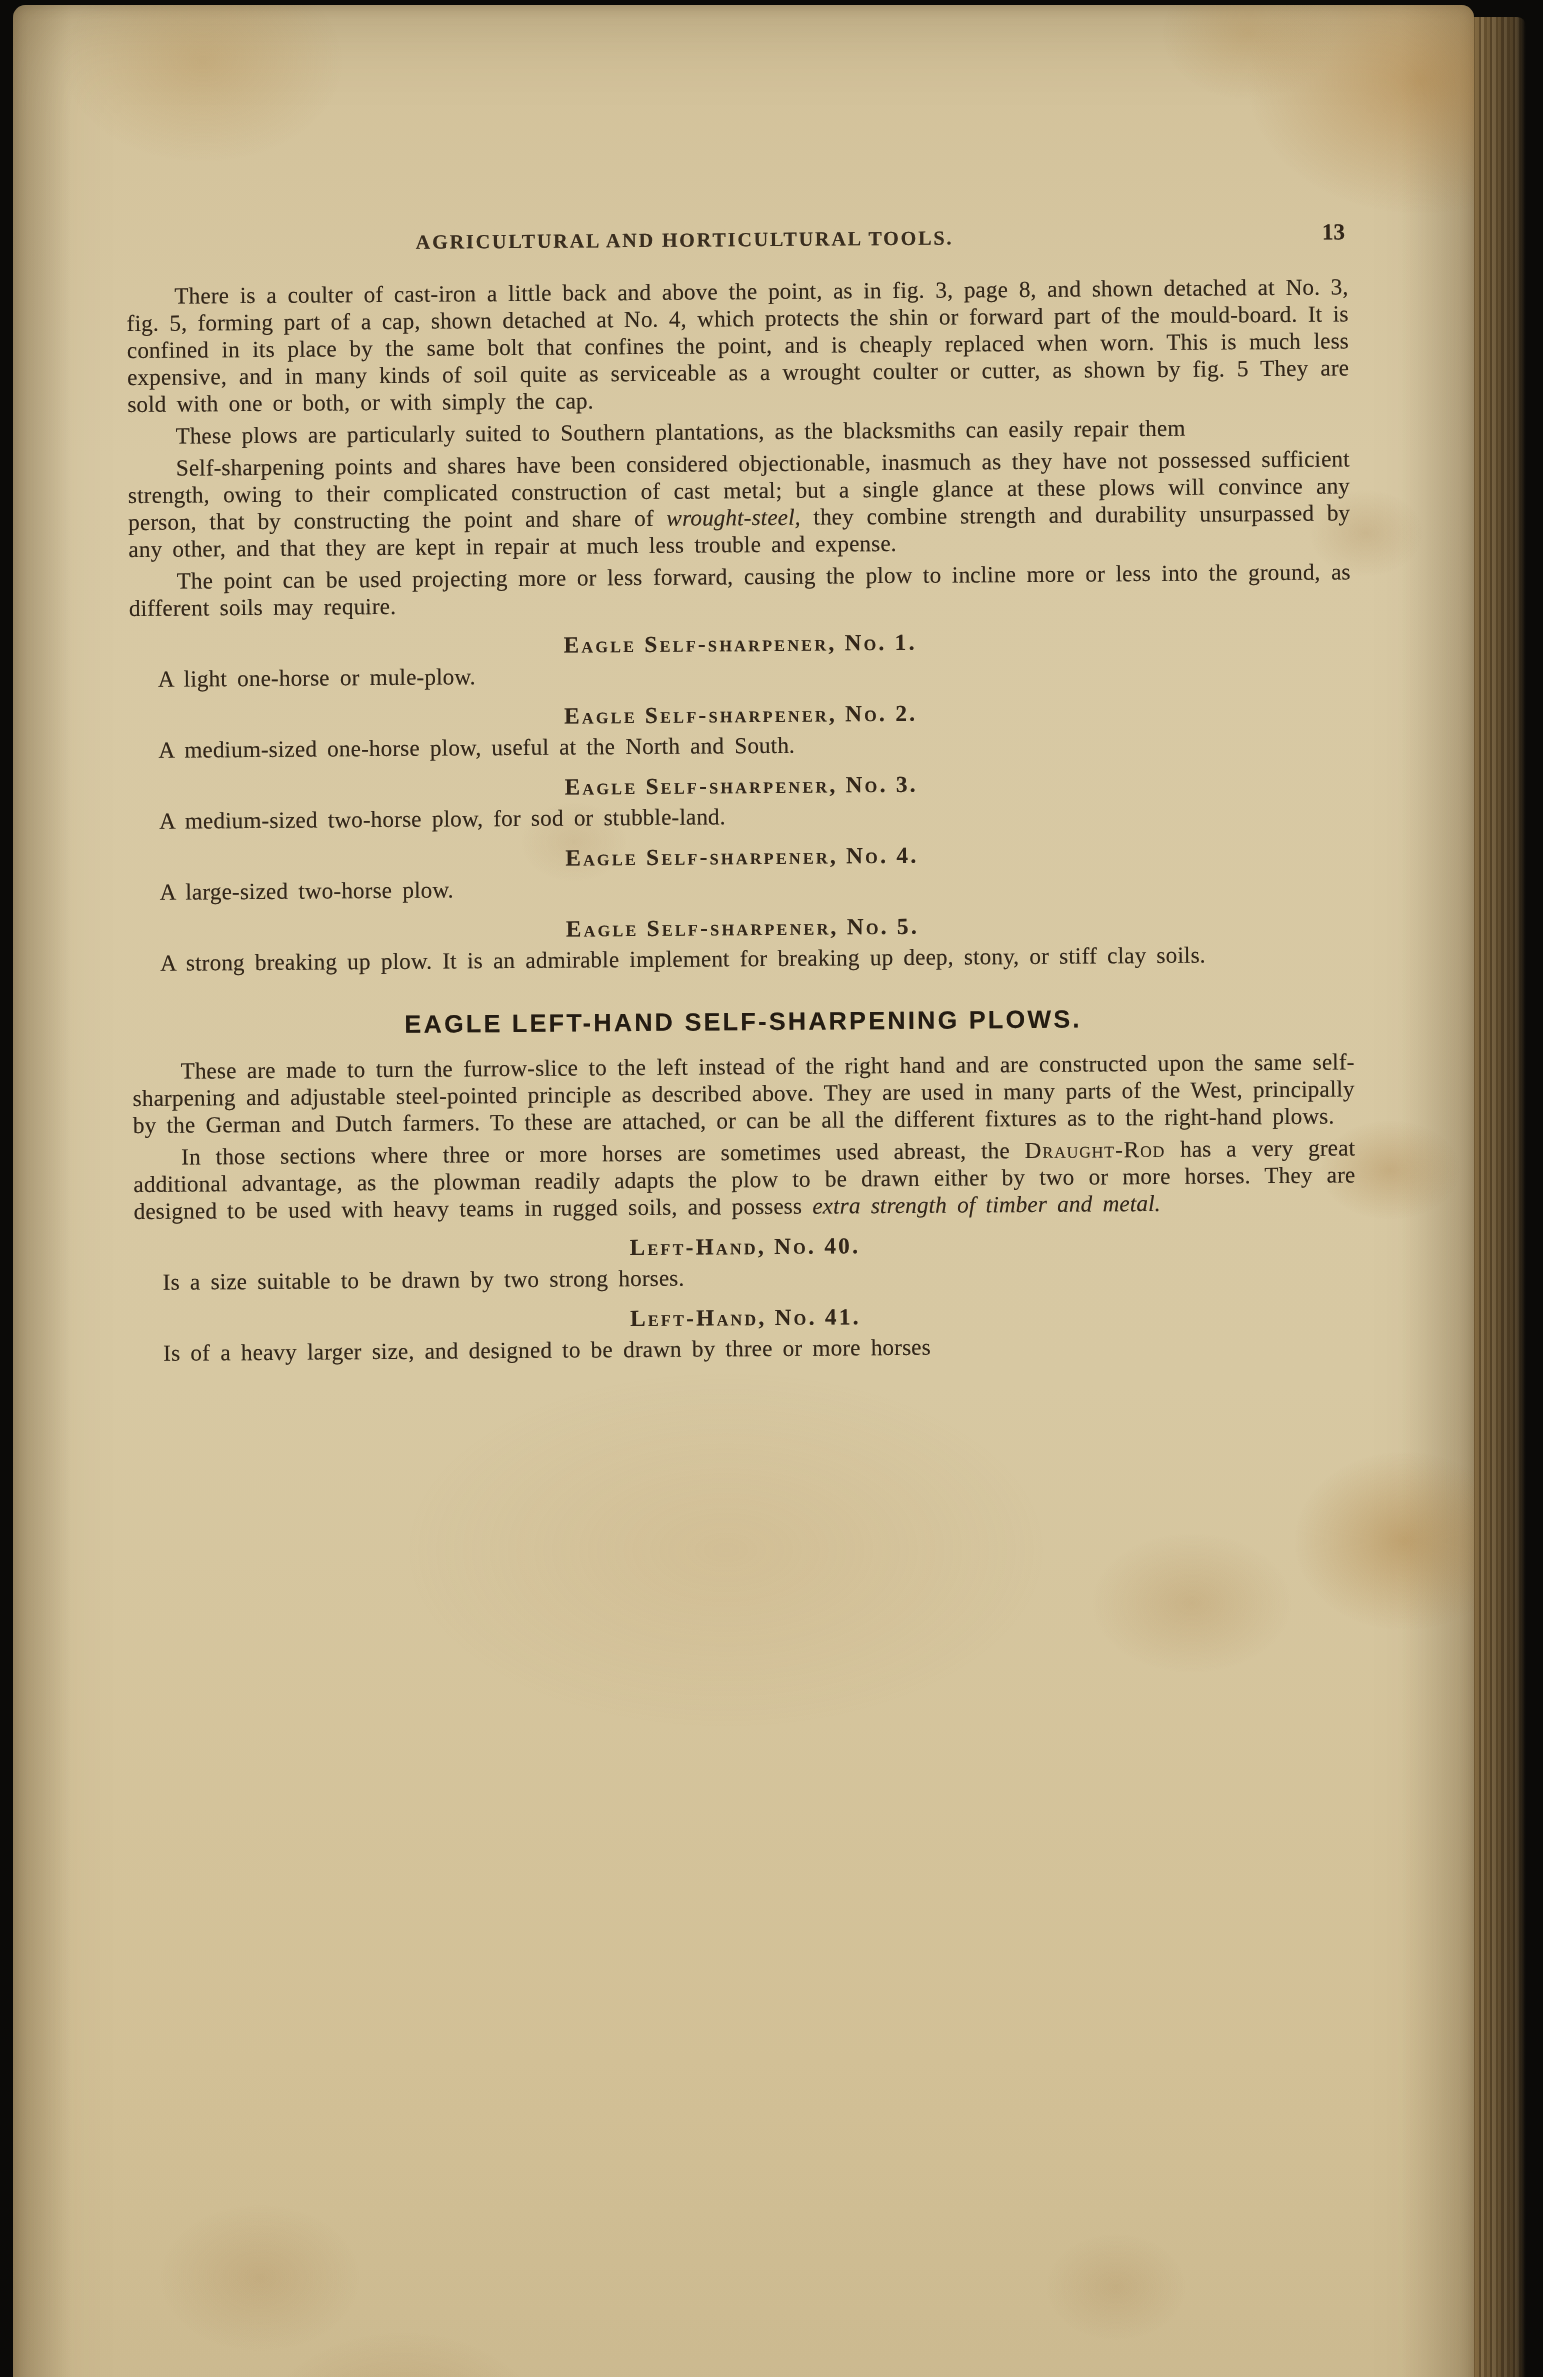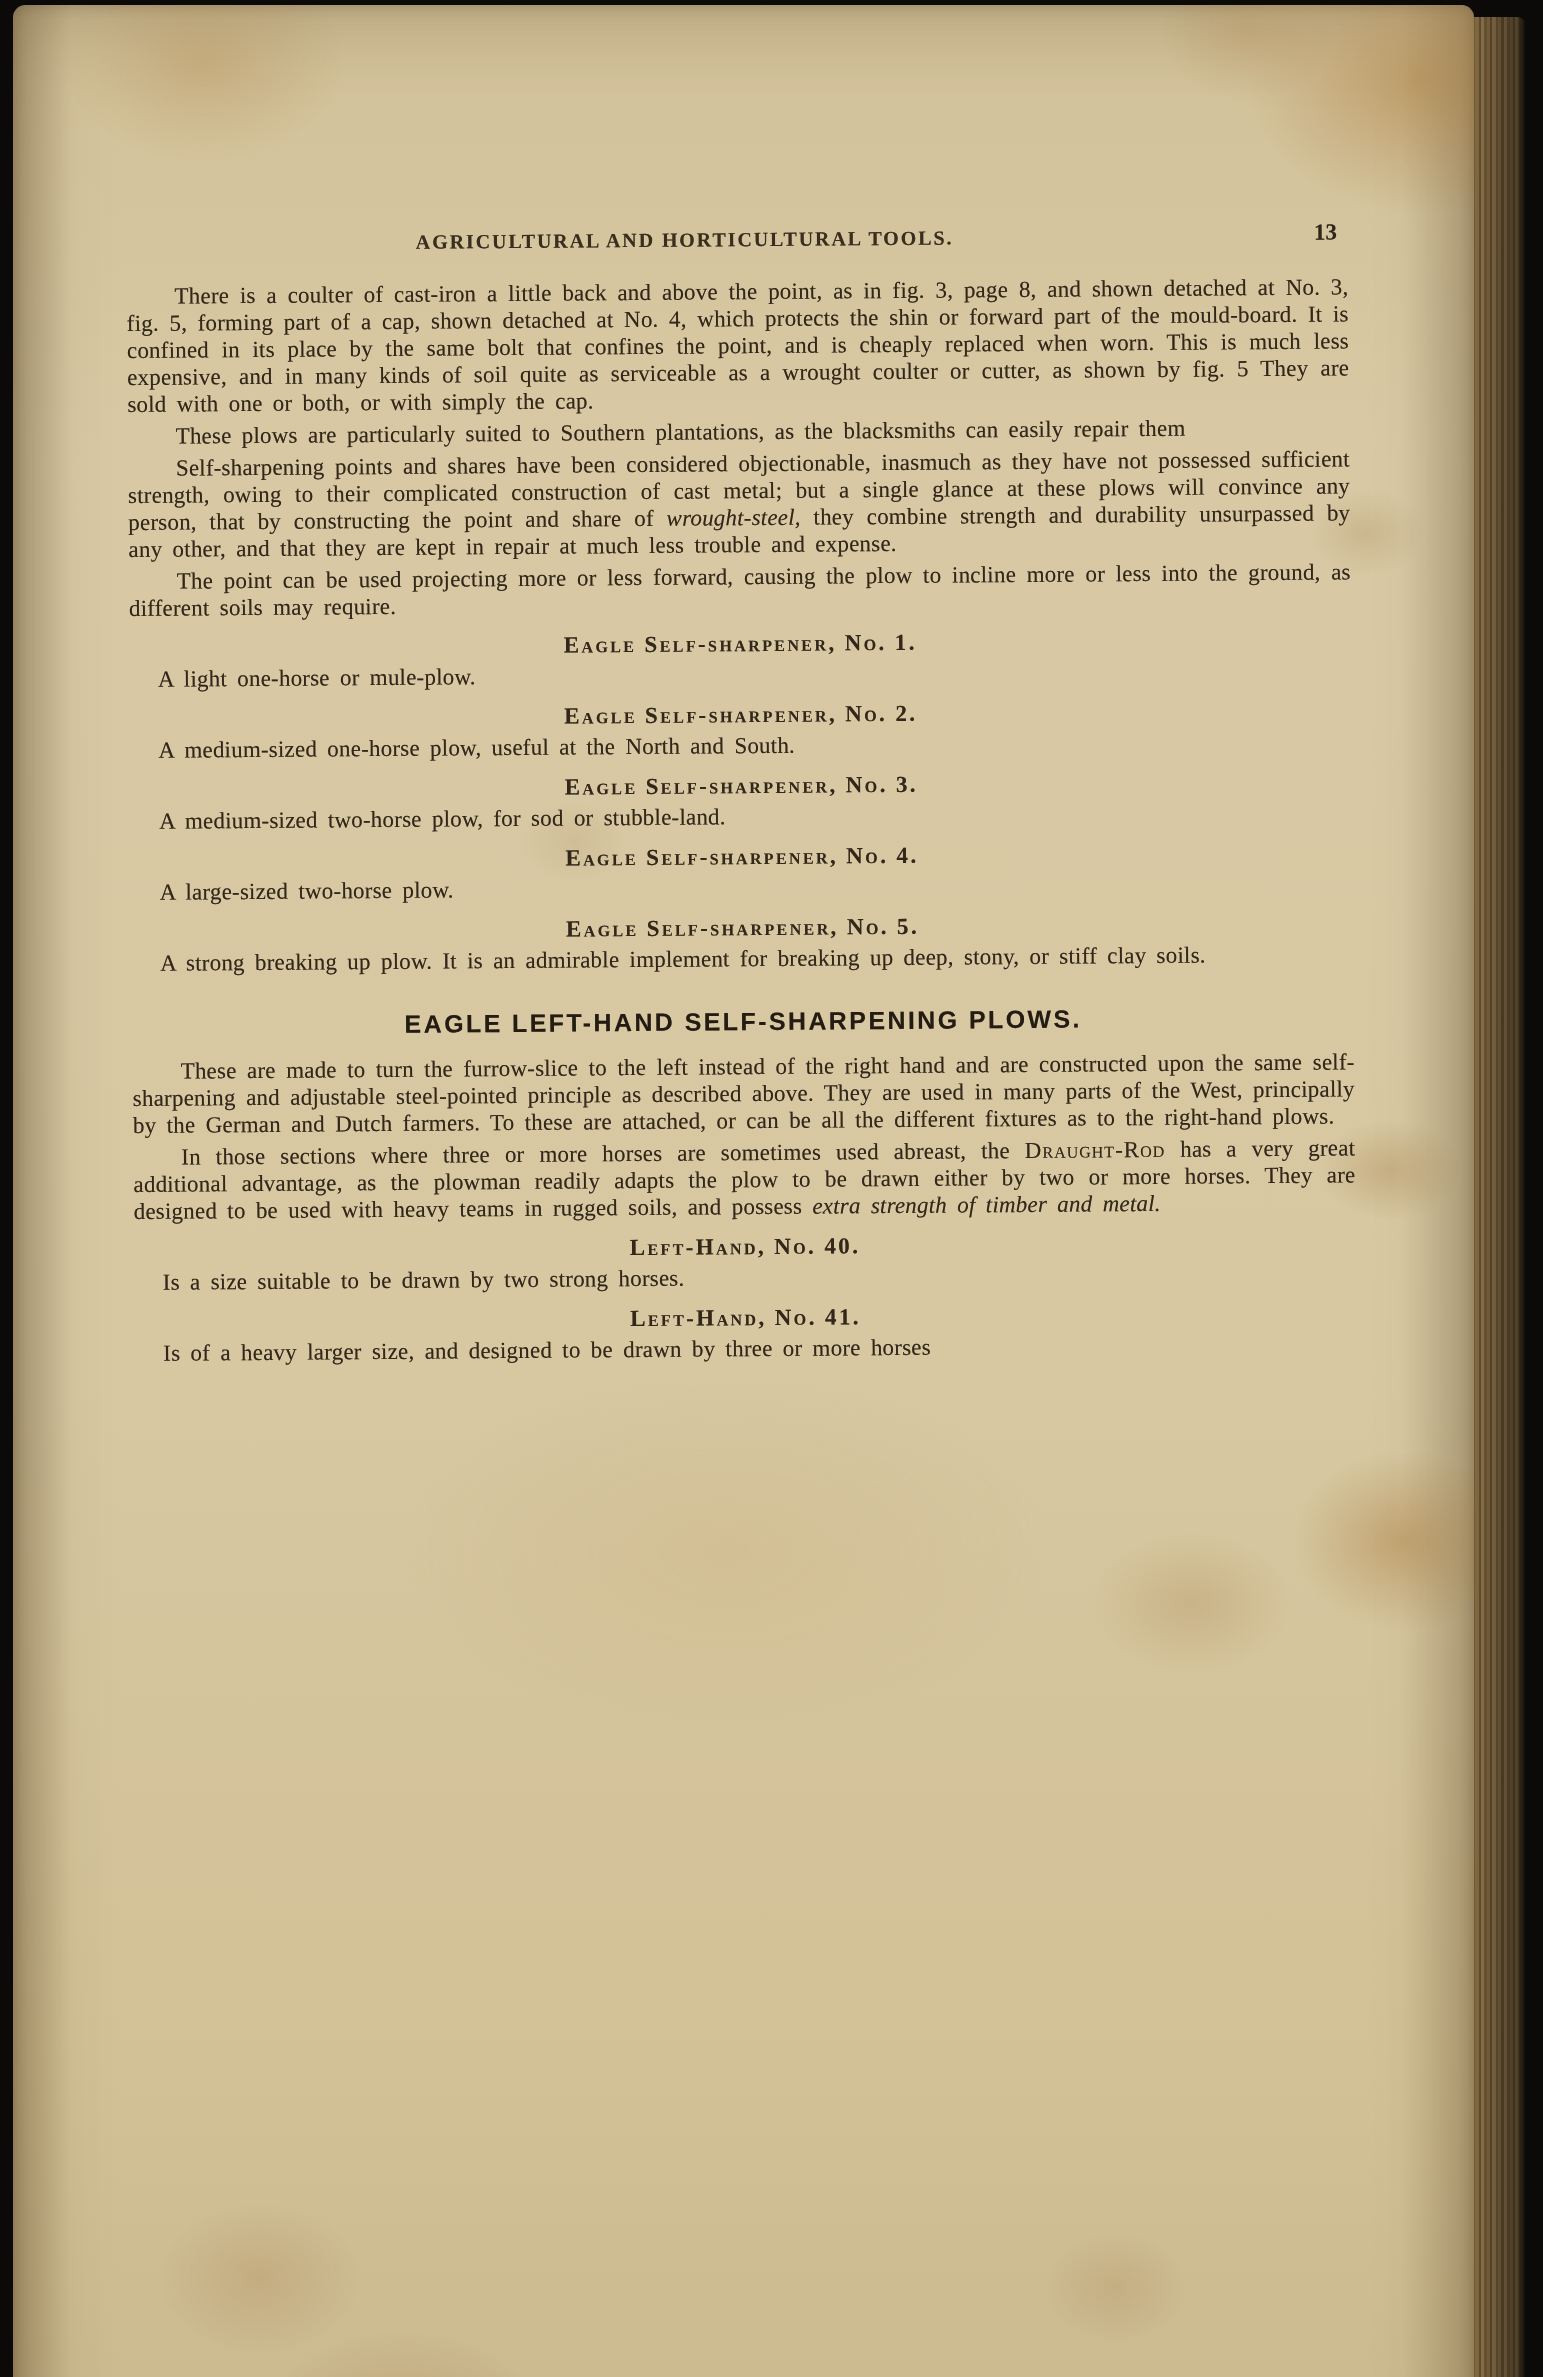--- a/index.html
+++ b/index.html
@@ -105,21 +105,21 @@
     left: 0;
     right: 105px;
     text-align: center;
     font-size: 20px;
     font-weight: bold;
     letter-spacing: 1.9px;
     color: #3a2e1f;
   }
   .page-number {
     position: absolute;
-    right: 11px;
+    right: 3px;
     top: -3.8px;
     font-size: 23px;
     font-weight: bold;
     color: #33271a;
   }
 
   .para {
     margin: 0 0 4.8px 0;
     font-size: 23px;
     line-height: 27px;

